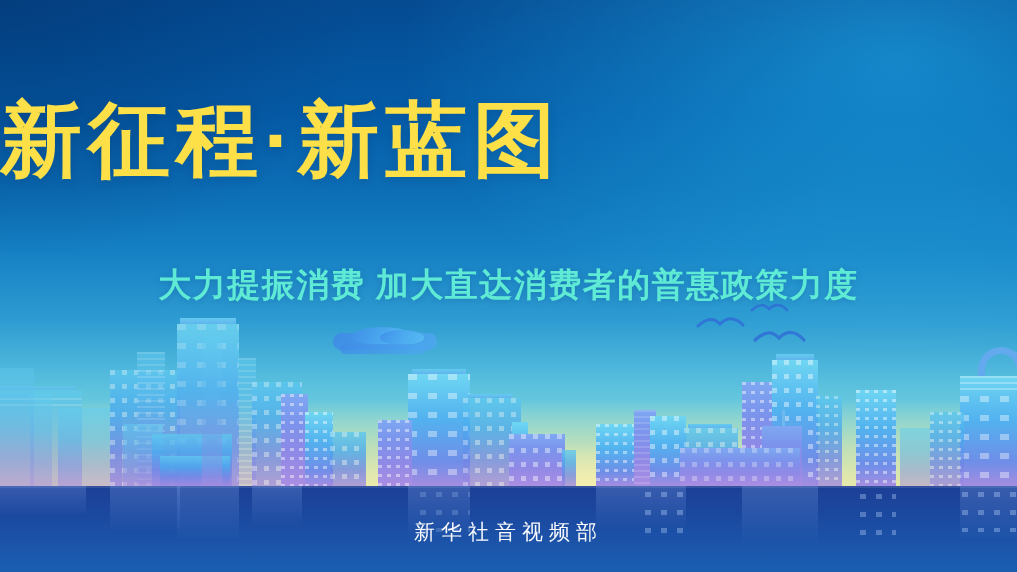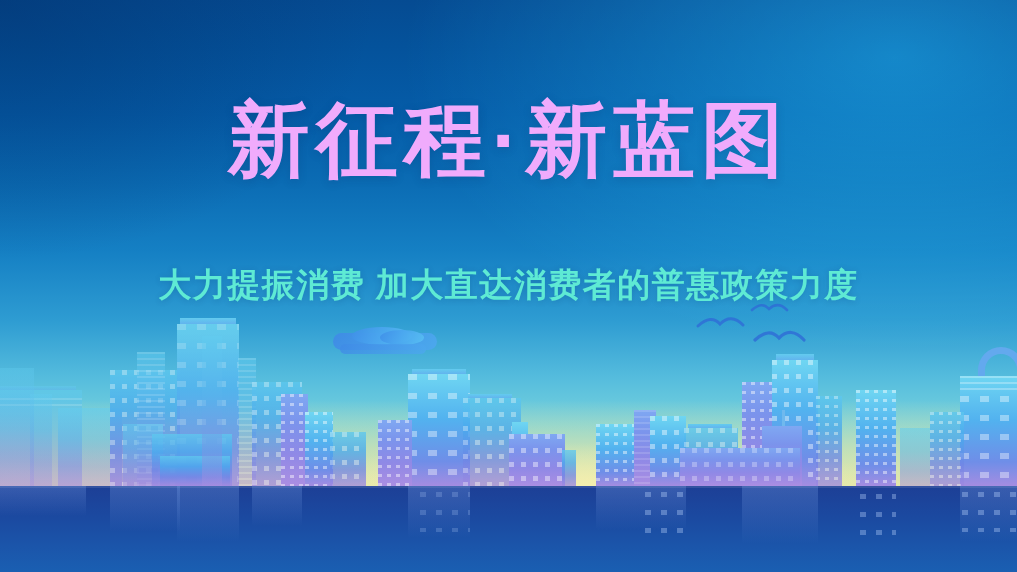--- a/index.html
+++ b/index.html
@@ -181,22 +181,21 @@
     stroke-width: 3;
     stroke-linecap: round;
     opacity: 0.85;
   }
 
   
   .title {
     position: absolute;
     left: 0; right: 0;
     top: 96px;
-    text-align: center;
-    color: #f0abfc;
+    color: #fde047;
     font-size: 82px;
     font-weight: bold;
     line-height: 1.08;
     letter-spacing: 6px;
     white-space: nowrap;
     text-shadow: 0 2px 10px rgba(0,40,90,0.18);
   }
   .subtitle {
     position: absolute;
     left: 0; right: 0;
@@ -382,14 +381,15 @@
     <div class="refl-win" style="left:645px; top:6px; width:46px; height:48px;"></div>
     <div class="refl-win" style="left:860px; top:8px; width:36px; height:42px;"></div>
     <div class="refl-win" style="left:962px; top:6px; width:60px; height:40px;"></div>
     <div class="refl-win" style="left:420px; top:6px; width:50px; height:40px; opacity:.6;"></div>
   </div>
 
   <div class="title">新征程·新蓝图</div>
 
   <div class="subtitle">大力提振消费  加大直达消费者的普惠政策力度</div>
 
+  <div class="footer">新华社音视频部</div>
 
 </div>
 
 </body></html>

